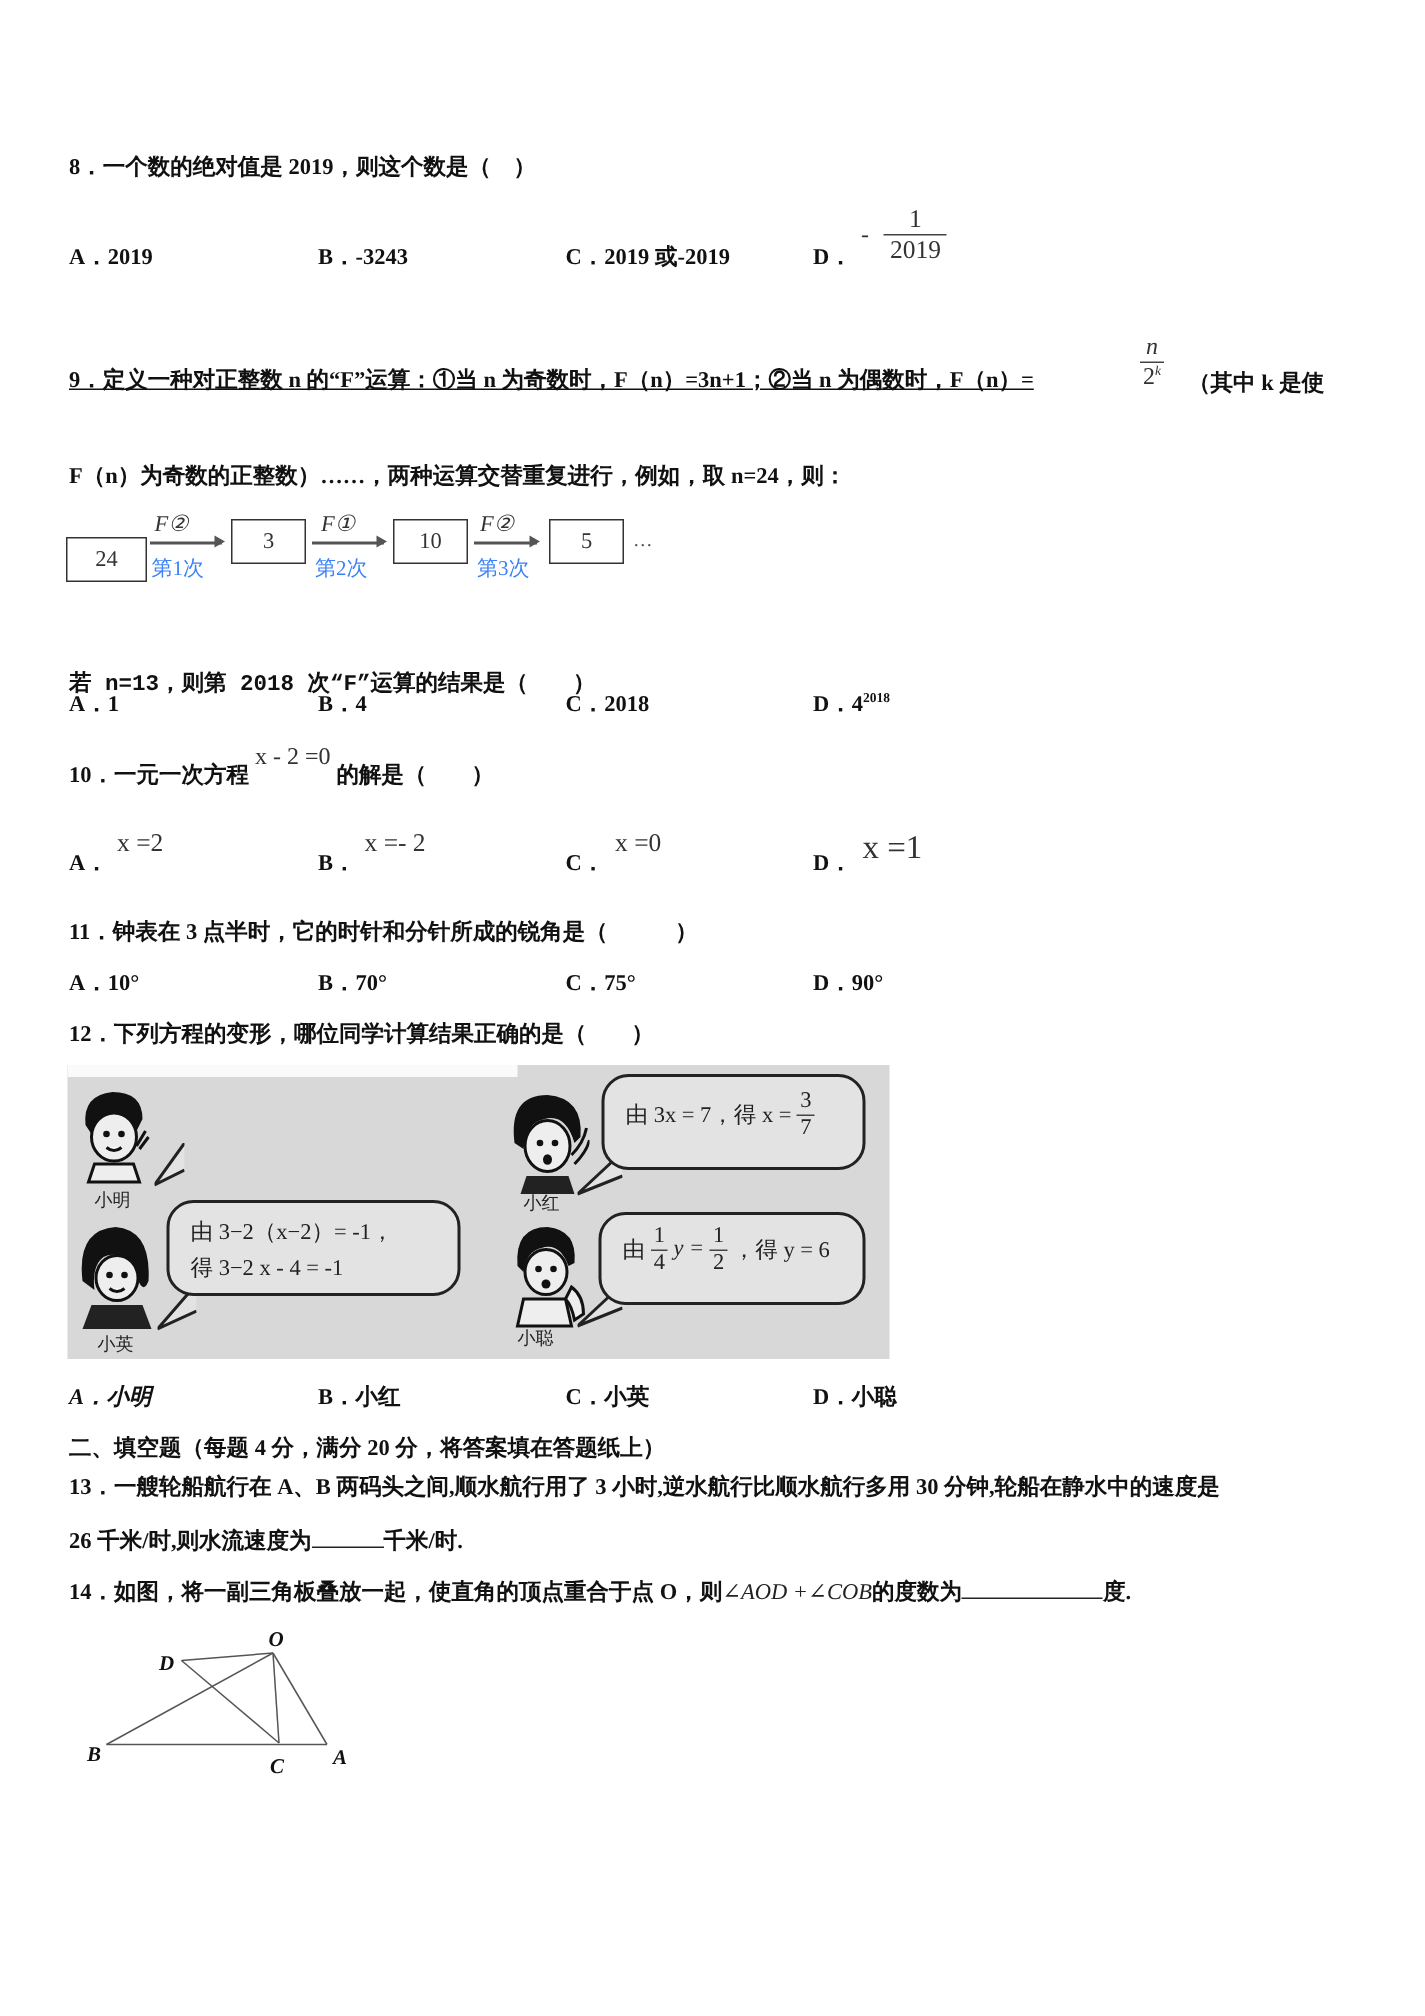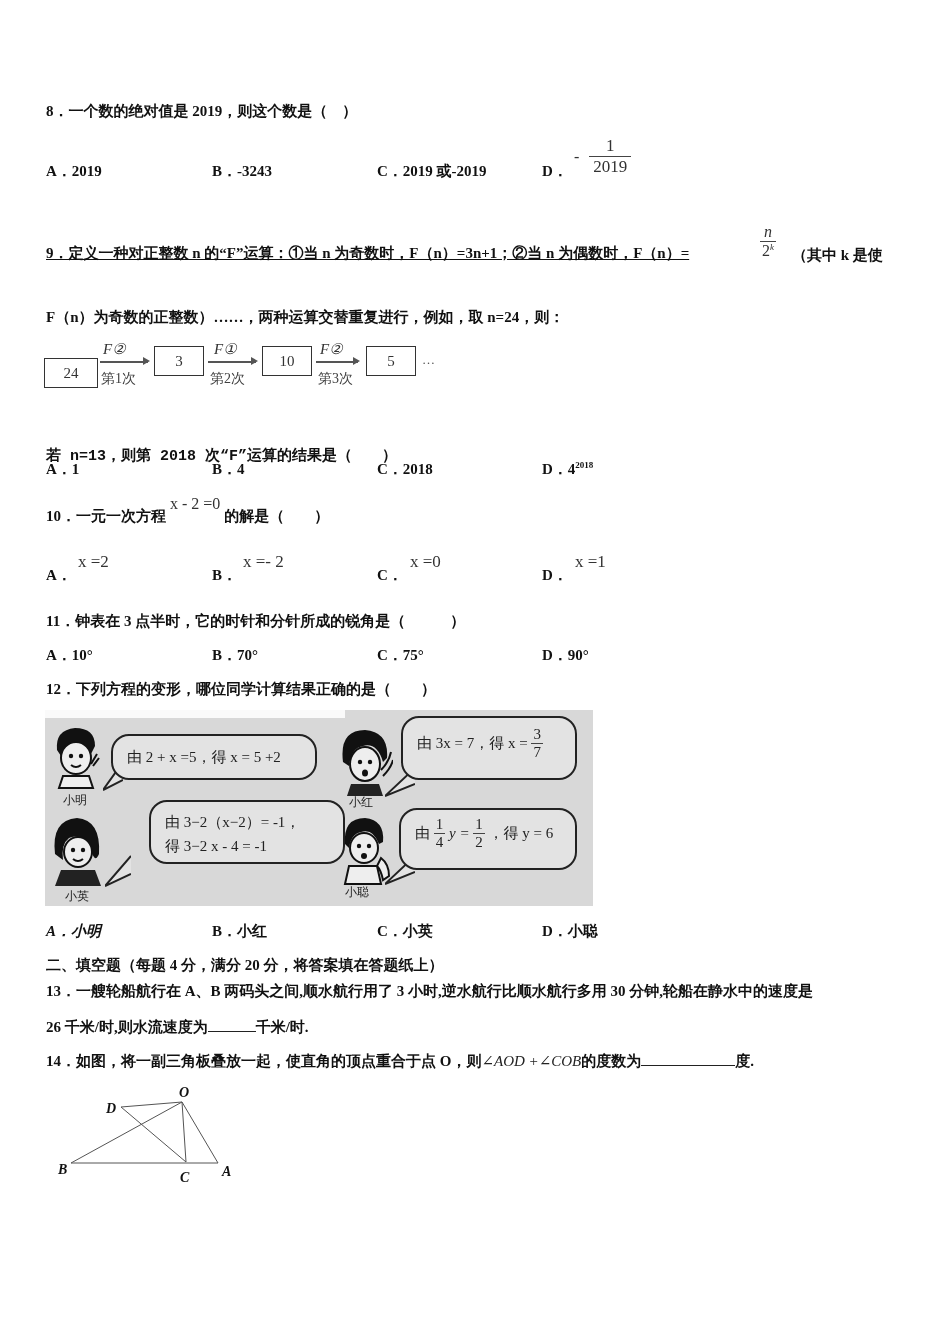--- a/index.html
+++ b/index.html
@@ -19,21 +19,21 @@
   sup { font-size: 9px; }
 
   
   .flow { position: absolute; left: 44px; top: 338px; width: 392px; height: 56px; }
   .flow .box { position: absolute; border: 1.5px solid #333; background: #fff; height: 28px; top: 8px;
     font-family: "Liberation Serif", serif; font-weight: normal; font-size: 15px; text-align: center; line-height: 28px; color: #333; }
   .flow .arrow { position: absolute; top: 23px; height: 1.5px; background: #555; }
   .flow .arrow::after { content: ""; position: absolute; right: -2px; top: -4px; border-left: 7px solid #555;
     border-top: 4.5px solid transparent; border-bottom: 4.5px solid transparent; }
   .flow .op { position: absolute; top: 2px; font-family: "Liberation Serif", serif; font-style: italic; font-weight: normal; font-size: 15px; color: #333; }
-  .flow .step { position: absolute; top: 32px; font-weight: normal; font-size: 14px; color: #404040; }
+  .flow .step { position: absolute; top: 32px; font-weight: normal; font-size: 14px; color: #3b82f6; }
   .flow .dots { position: absolute; top: 14px; left: 378px; font-weight: normal; font-size: 13px; color: #555; }
 
   
   .illus { position: absolute; left: 45px; top: 710px; width: 548px; height: 196px; background: #d8d8d8; overflow: hidden; }
   .bubble { position: absolute; border: 2px solid #222; border-radius: 18px; background: #e3e3e3;
     font-family: "Liberation Serif", serif; font-weight: normal; font-size: 15px; color: #222; padding: 6px 14px; box-sizing: border-box; }
   .kid { position: absolute; }
   .kidname { position: absolute; font-weight: normal; font-size: 12px; color: #222; }
 
   .geo { position: absolute; left: 50px; top: 1082px; }
@@ -93,21 +93,21 @@
 <div class="line" style="top:507px;">
   <span>10．一元一次方程</span><span class="math" style="display:inline-block; position:relative; top:-12px; font-size:16px; padding:0 4px;">x - 2 =0</span><span>的解是（　　）</span>
 </div>
 <div class="opt" style="left:46px; top:566px;"><span>A．</span></div>
 <div class="abs math" style="left:78px; top:552px; font-size:17px;">x =2</div>
 <div class="opt" style="left:212px; top:566px;"><span>B．</span></div>
 <div class="abs math" style="left:243px; top:552px; font-size:17px;">x =- 2</div>
 <div class="opt" style="left:377px; top:566px;"><span>C．</span></div>
 <div class="abs math" style="left:410px; top:552px; font-size:17px;">x =0</div>
 <div class="opt" style="left:542px; top:566px;"><span>D．</span></div>
-<div class="abs math" style="left:575px; top:552px; font-size:17px;">x =1</div>
+<div class="abs math" style="left:575px; top:552px; font-size:22px;">x =1</div>
 
 <div class="line" style="top:612px;">11．钟表在 3 点半时，它的时针和分针所成的锐角是（　　　）</div>
 <div class="opt" style="left:46px; top:646px;"><span>A．</span><span>10°</span></div>
 <div class="opt" style="left:212px; top:646px;"><span>B．</span><span>70°</span></div>
 <div class="opt" style="left:377px; top:646px;"><span>C．</span><span>75°</span></div>
 <div class="opt" style="left:542px; top:646px;"><span>D．</span><span>90°</span></div>
 
 <div class="line" style="top:680px;">12．下列方程的变形，哪位同学计算结果正确的是（　　）</div>
 
 <div class="illus">
@@ -119,35 +119,34 @@
     <circle cx="20" cy="32" r="2.2" fill="#111"></circle>
       <circle cx="30" cy="32" r="2.2" fill="#111"></circle>
     <path d="M20 41 Q25 45 30 41" stroke="#111" stroke-width="2" fill="#fff"></path>
     <path d="M12 52 L38 52 L42 64 L8 64 Z" fill="#eee" stroke="#111" stroke-width="2"></path>
     <path d="M40 40 L46 30 M42 42 L48 34" stroke="#111" stroke-width="2"></path>
   </svg>
   <div class="kidname" style="left:18px; top:82px;">小明</div>
   <svg style="position:absolute; left:58px; top:52px;" width="20" height="30">
       <path d="M20 0 L0 28 L20 18" fill="#e3e3e3" stroke="#222" stroke-width="2"></path>
     </svg>
-  <div class="bubble" style="left:66px; top:24px; width:206px; height:46px; line-height:30px;">由 2 + x =5，得 x = 5 +2</div>
 
   <svg class="kid" style="left:6px; top:104px;" width="54" height="74" viewBox="0 0 54 74">
     <path d="M4 40 Q0 6 26 4 Q50 6 48 40 Q44 50 40 36 Q30 18 18 24 Q10 30 12 46 Z" fill="#111"></path>
     <ellipse cx="27" cy="38" rx="14" ry="15" fill="#eee" stroke="#111" stroke-width="2"></ellipse>
     <circle cx="22" cy="36" r="2.2" fill="#111"></circle>
       <circle cx="32" cy="36" r="2.2" fill="#111"></circle>
     <path d="M22 45 Q27 49 32 45" stroke="#111" stroke-width="2" fill="#fff"></path>
     <path d="M10 56 L44 56 L50 72 L4 72 Z" fill="#222"></path>
   </svg>
   <div class="kidname" style="left:20px; top:178px;">小英</div>
   <svg style="position:absolute; left:60px; top:142px;" width="26" height="36">
       <path d="M26 4 L0 34 L26 22" fill="#e3e3e3" stroke="#222" stroke-width="2"></path>
     </svg>
-  <div class="bubble" style="left:66px; top:90px; width:196px; height:64px; line-height:24px; padding-top:8px;margin-left:38px;">
+  <div class="bubble" style="left:66px; top:90px; width:196px; height:64px; line-height:24px; padding-top:8px;">
     <div>由 3−2（x−2）= -1，</div>
     <div>得 3−2 x - 4 = -1</div>
   </div>
 
   <svg class="kid" style="left:292px; top:16px;" width="56" height="72" viewBox="0 0 56 72">
     <path d="M6 36 Q2 4 28 4 Q52 6 50 32 L46 36 Q40 16 26 20 Q14 22 12 40 Z" fill="#111"></path>
     <ellipse cx="28" cy="38" rx="15" ry="17" fill="#eee" stroke="#111" stroke-width="2"></ellipse>
     <circle cx="23" cy="36" r="2.2" fill="#111"></circle>
       <circle cx="33" cy="36" r="2.2" fill="#111"></circle>
     <ellipse cx="28" cy="47" rx="3" ry="3.5" fill="#111"></ellipse>

